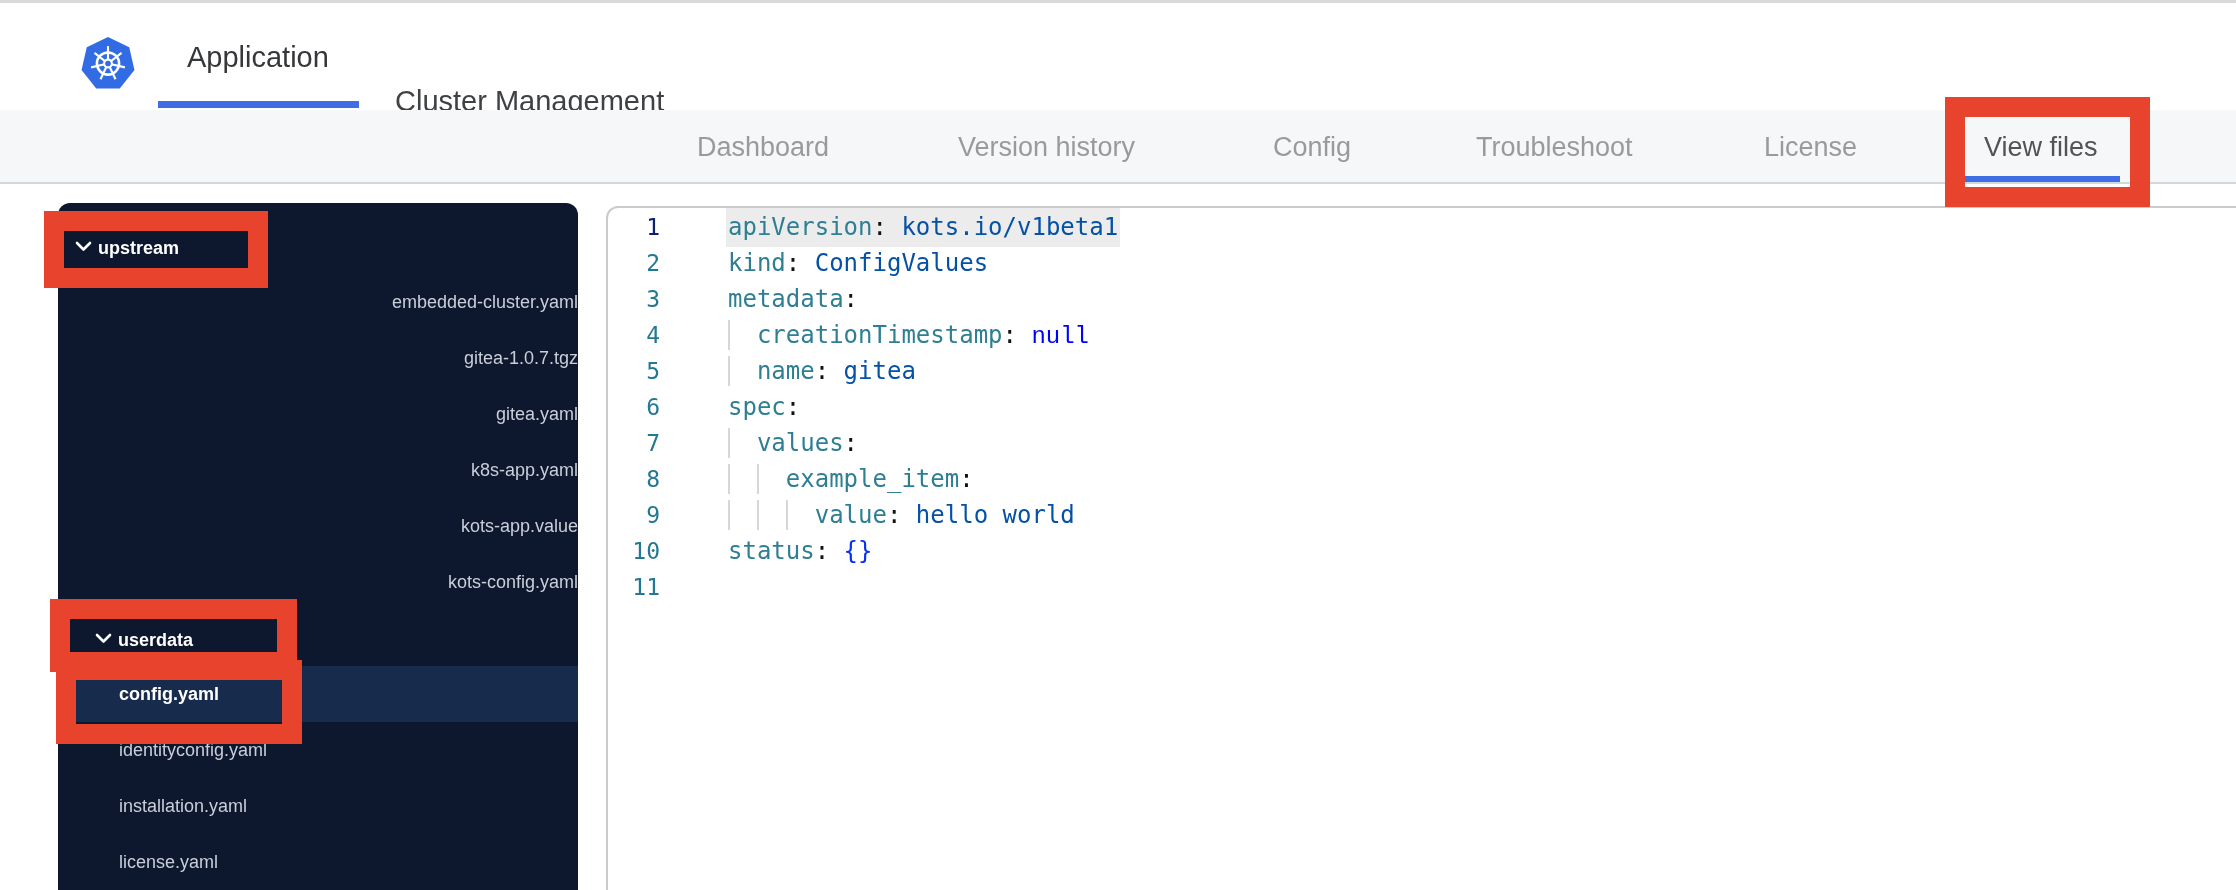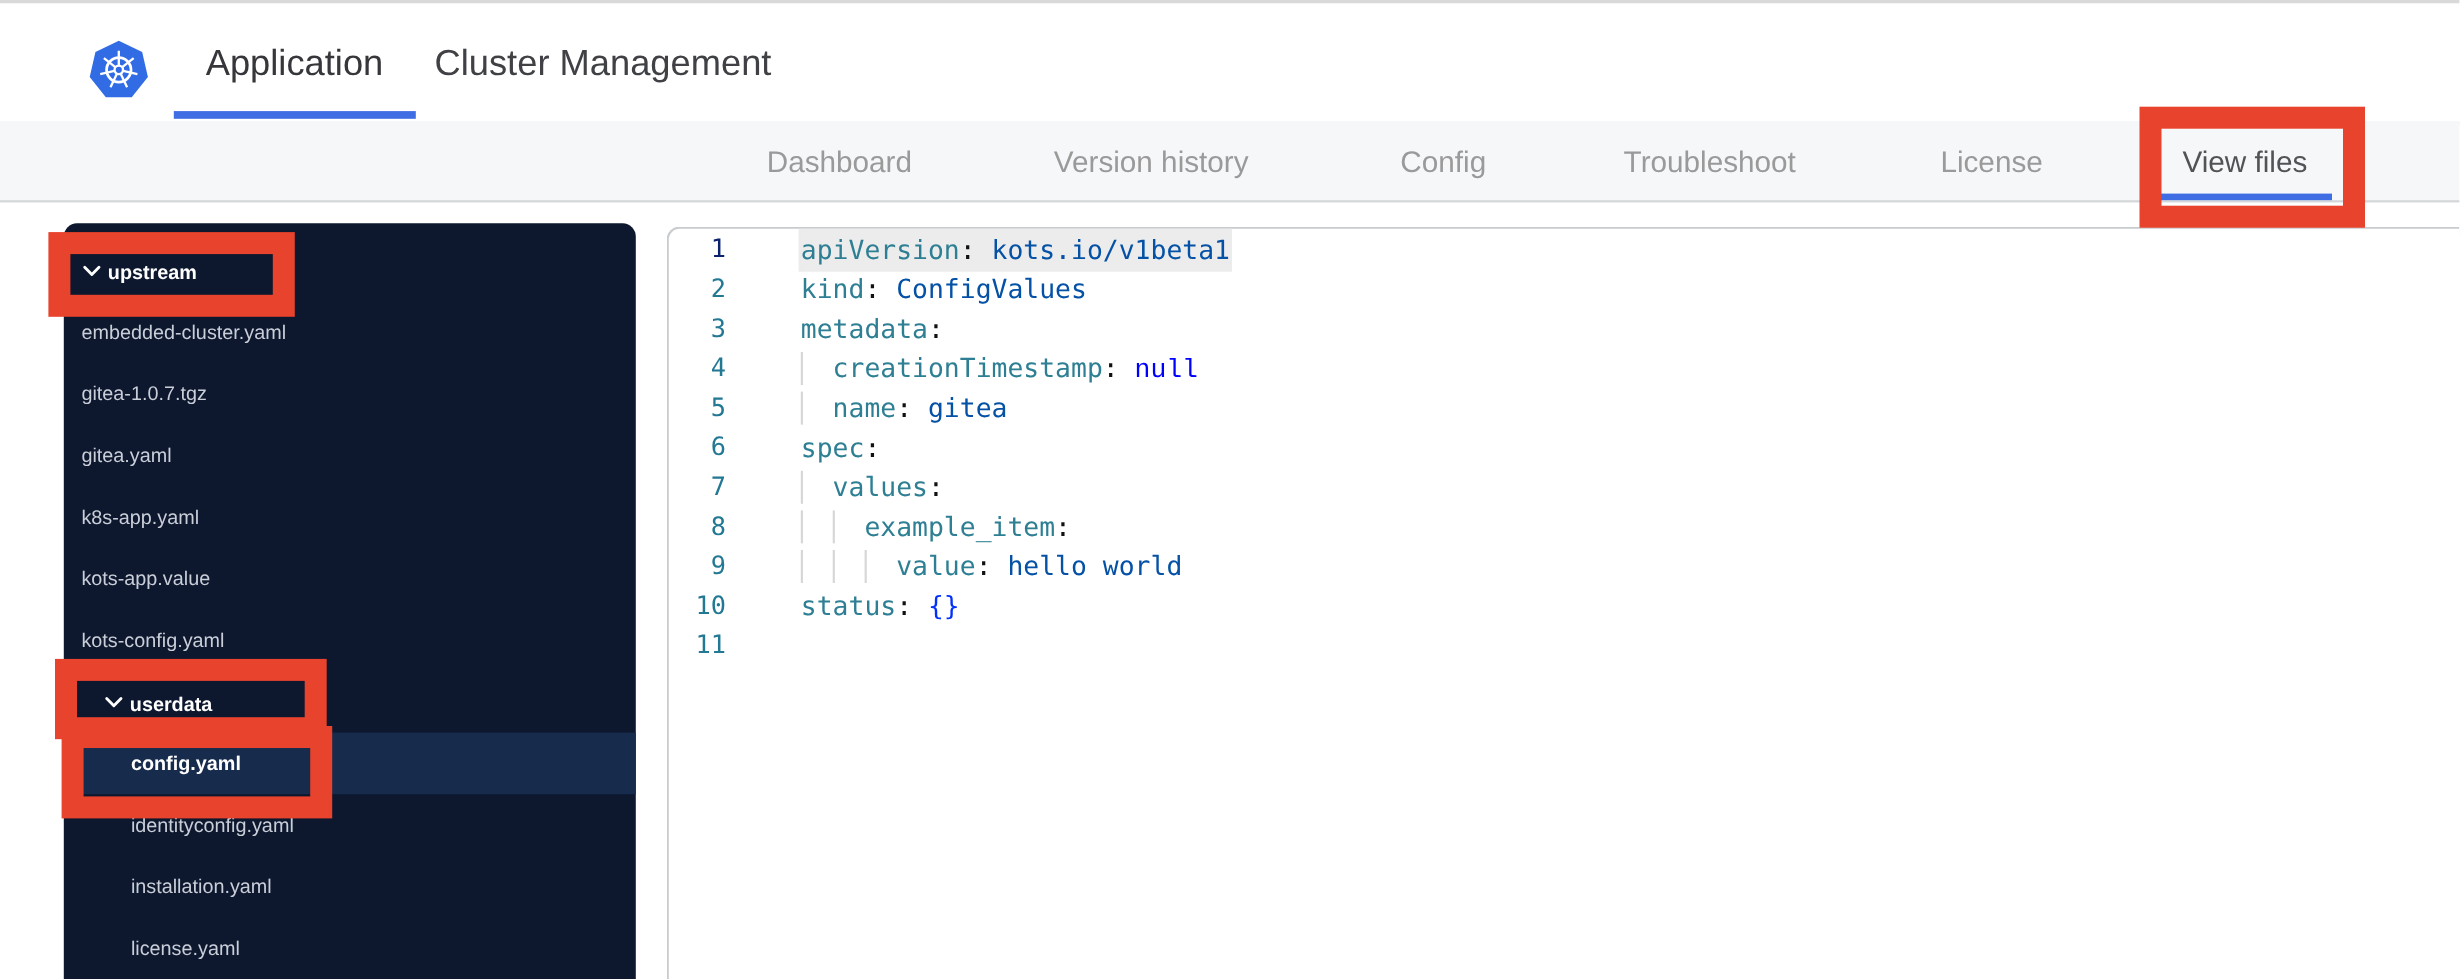--- a/index.html
+++ b/index.html
@@ -9,29 +9,29 @@
     -webkit-font-smoothing:antialiased;
   }
   
   .header{
     position:absolute;left:0;top:0;width:2236px;height:108px;
     background:#ffffff;border-top:3px solid #d9d9d9;border-bottom:2px solid #dadcde;
   }
   .k8s-logo{position:absolute;left:80px;top:33px;width:56px;height:56px;}
   .top-tab{
     position:absolute;top:0;height:105px;line-height:108px;
-    font-size:33px;color:#3f4144;cursor:pointer;white-space:nowrap;
+    font-size:29px;color:#3f4144;cursor:pointer;white-space:nowrap;
   }
   .top-tab.active{color:#35373a;}
   .top-tab.active::after{
     content:"";position:absolute;left:-29px;right:-30px;bottom:0;height:7px;
     background:var(--accent);
   }
   .top-tab:nth-of-type(1){left:187px;}
-  .top-tab:nth-of-type(2){left:395px;}
+  .top-tab:nth-of-type(2){left:395px;margin-top:44px;}
   
   .subnav{
     position:absolute;left:0;top:110px;width:2236px;height:72px;
     background:#f6f7f8;border-bottom:2px solid #d4d7d9;
   }
   .subnav-item{
     position:absolute;top:0;height:72px;line-height:74px;
     font-size:27px;color:#9a9a9b;cursor:pointer;white-space:nowrap;
   }
   .subnav-item.active{color:#515356;}
@@ -50,21 +50,21 @@
     position:absolute;left:58px;top:203px;width:520px;bottom:0;
     background:var(--sidebar-bg);border-radius:12px 12px 0 0;
     padding-top:15px;box-sizing:border-box;
   }
   .tree-row{
     position:relative;height:56px;line-height:56px;font-size:18px;
     color:var(--file-text);cursor:pointer;white-space:nowrap;
   }
   .tree-row.folder{color:#ffffff;font-weight:700;}
   .tree-row.selected{background:var(--sidebar-sel);color:#ffffff;font-weight:700;}
-  .tree-row.lvl1.file{padding-left:16px;}
+  .tree-row.lvl1.file{padding-left:39px;text-align:right;}
   .tree-row.lvl2.file{padding-left:61px;}
   .tree-row.lvl1.folder{padding-left:17px;}
   .tree-row.lvl2.folder{padding-left:37px;}
   .chev{display:inline-block;width:17px;margin-right:6px;vertical-align:2px;}
   
   .editor{
     position:absolute;left:606px;top:206px;right:0;bottom:0;
     background:#ffffff;border-top:2px solid #c9ccce;border-left:2px solid #c9ccce;
     border-radius:12px 0 0 0;overflow:hidden;
   }

